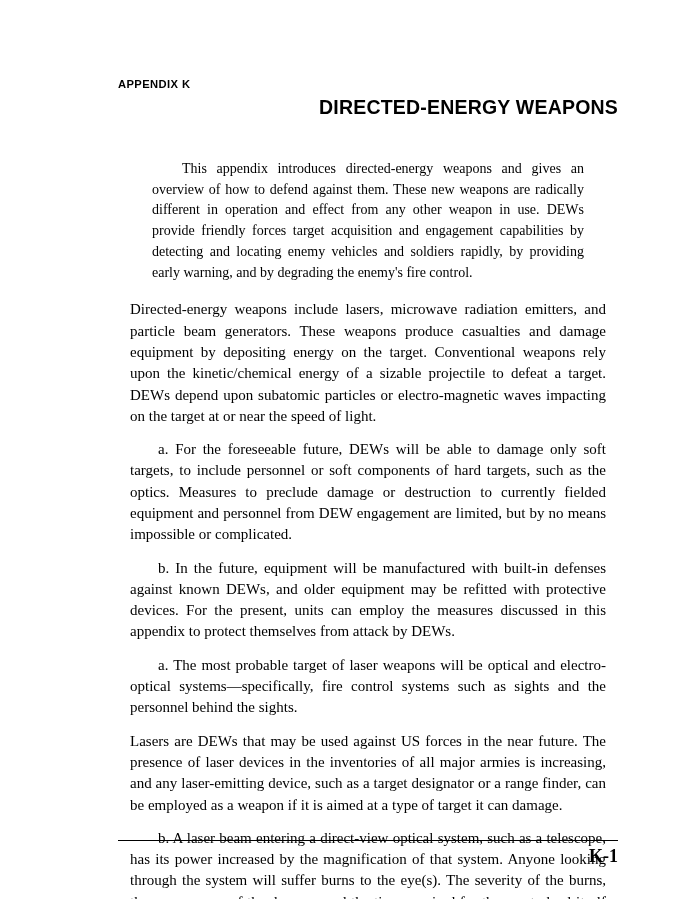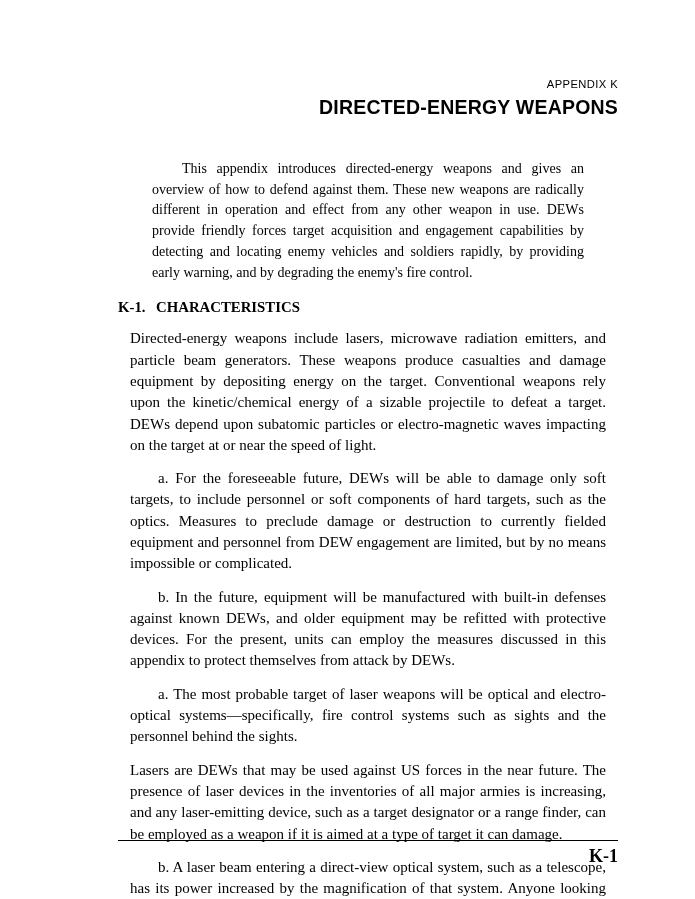--- a/index.html
+++ b/index.html
@@ -23,23 +23,23 @@
     box-sizing: border-box;
     padding: 0;
   }
   .content {
     position: absolute;
     left: 118px;
     top: 78px;
     width: 500px;
   }
   .appendix-label {
-    text-align: right;
+    text-align: left;
     font-family: "Liberation Sans", sans-serif;
-    font-weight: normal;
+    font-weight: bold;
     font-size: 11.2px;
     letter-spacing: 0.4px;
     margin: 0 0 6px 0;
   }
   .appendix-title {
     text-align: right;
     font-family: "Liberation Sans", sans-serif;
     font-weight: bold;
     font-size: 19.5px;
     letter-spacing: 0.2px;
@@ -104,21 +104,20 @@
 <div class="page">
   <div class="content">
 
     <div class="appendix-label">APPENDIX K</div>
     <div class="appendix-title">DIRECTED-ENERGY WEAPONS</div>
 
     <div class="intro">
       <span class="lead">This appendix introduces directed-energy weapons and gives an overview of how to defend against them. These new weapons are radically different in operation and effect from any other weapon in use. DEWs provide friendly forces target acquisition and engagement capabilities by detecting and locating enemy vehicles and soldiers rapidly, by providing early warning, and by degrading the enemy's fire control.</span>
     </div>
 
-    <div class="section-head"><span class="num">K-1.</span><span>CHARACTERISTICS</span></div>
     <p class="body-par">Directed-energy weapons include lasers, microwave radiation emitters, and particle beam generators. These weapons produce casualties and damage equipment by depositing energy on the target. Conventional weapons rely upon the kinetic/chemical energy of a sizable projectile to defeat a target. DEWs depend upon subatomic particles or electro-magnetic waves impacting on the target at or near the speed of light.</p>
     <p class="body-par indent">a.  For the foreseeable future, DEWs will be able to damage only soft targets, to include personnel or soft components of hard targets, such as the optics. Measures to preclude damage or destruction to currently fielded equipment and personnel from DEW engagement are limited, but by no means impossible or complicated.</p>
     <p class="body-par indent">b.  In the future, equipment will be manufactured with built-in defenses against known DEWs, and older equipment may be refitted with protective devices. For the present, units can employ the measures discussed in this appendix to protect themselves from attack by DEWs.</p>
 
     <p class="body-par indent">a.  The most probable target of laser weapons will be optical and electro-optical systems—specifically, fire control systems such as sights and the personnel behind the sights.</p>
     <p class="body-par">Lasers are DEWs that may be used against US forces in the near future. The presence of laser devices in the inventories of all major armies is increasing, and any laser-emitting device, such as a target designator or a range finder, can be employed as a weapon if it is aimed at a type of target it can damage.</p>
     <p class="body-par indent">b.  A laser beam entering a direct-view optical system, such as a telescope, has its power increased by the magnification of that system. Anyone looking through the system will suffer burns to the eye(s). The severity of the burns, the permanence of the damage, and the time required for the eye to heal itself depends on weather conditions, the intensity of the laser, the magnification of the optical device, the range to the laser source, the frequency of the laser, and the duration of the eye's exposure to the laser. Eye injury may range from temporary flash blinding and mild burns to total, permanent blindness. A soldier subjected to this type of injury may be incapacitated and unable to aim his weapon. It is anticipated that a laser weapon will fire at a target for a split second at most before laying on another target.</p>
 
   </div>
 

